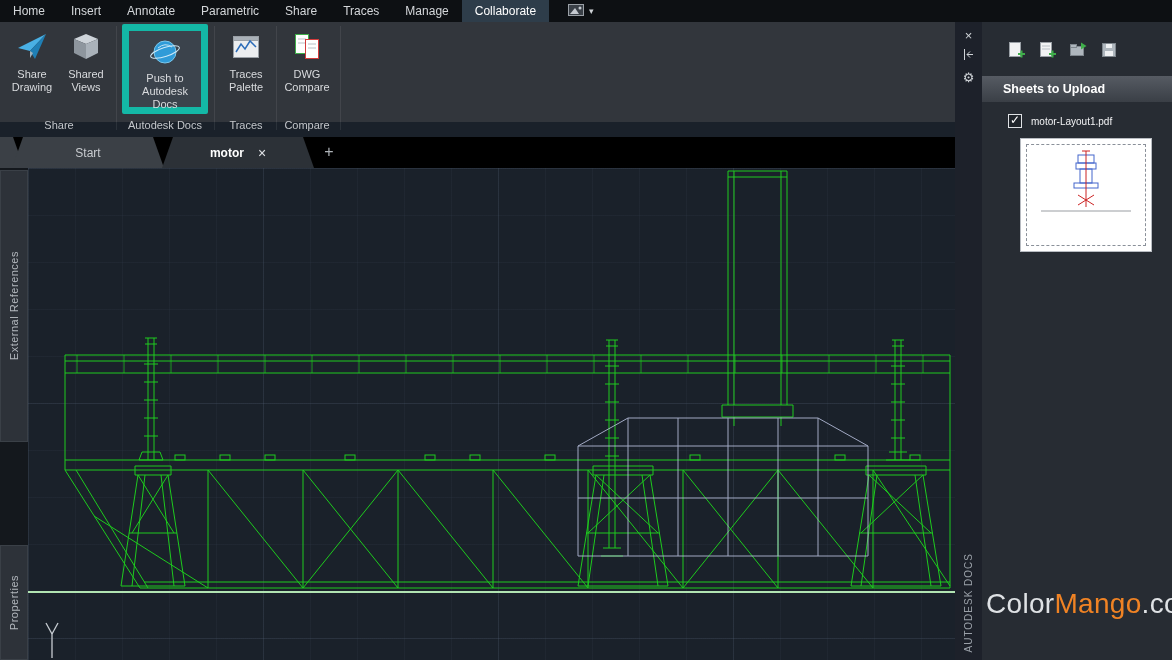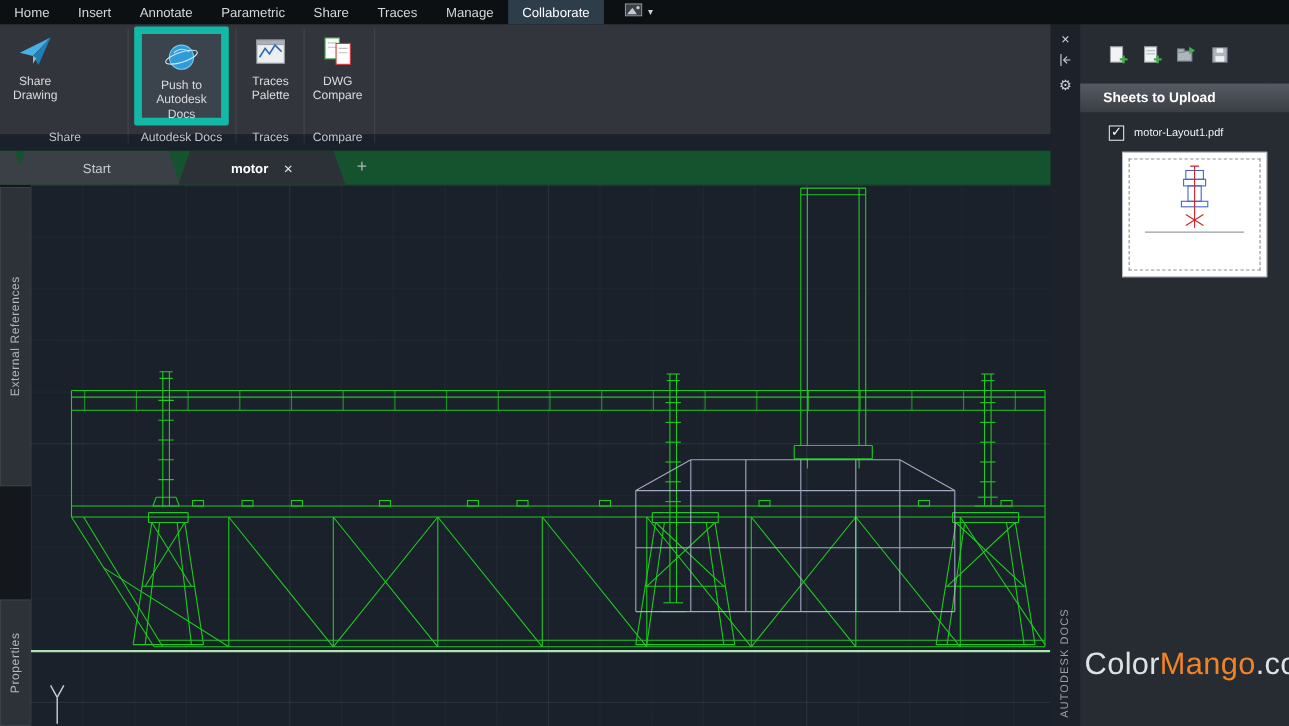--- a/index.html
+++ b/index.html
@@ -17,21 +17,21 @@
   .ribbon { position:absolute; left:0; top:22px; width:955px; height:100px; background:#32363c; z-index:20; }
   .rb { position:absolute; top:2px; height:90px; display:flex; flex-direction:column; align-items:center; border:1px solid transparent; border-radius:2px; }
   .rb.hl { border:7px solid #14b8a6; background:#3b434c; }
   .rb-icon { margin-top:4px; height:36px; display:flex; align-items:center; justify-content:center; }
   .rb-label { text-align:center; font-size:11px; line-height:13px; color:#d9dbde; margin-top:3px; }
   .rb-label span { display:block; }
   .rib-sep { position:absolute; top:4px; height:104px; width:1px; background:rgba(255,255,255,0.08); }
   .grp { position:absolute; top:94px; height:20px; font-size:11px; color:#c3c6ca; text-align:center; line-height:18px; }
 
   
-  .tabbar { position:absolute; left:0; top:137px; width:955px; height:31px; background:#14532d; z-index:20; }
+  .tabbar { position:absolute; left:0; top:137px; width:955px; height:31px; background:#000000; z-index:20; }
   .ftab { position:absolute; top:0; height:31px; font-size:12px; display:flex; align-items:center; justify-content:center; gap:14px; clip-path:polygon(11px 0, calc(100% - 11px) 0, 100% 100%, 0 100%); }
   .ftab.start { left:12px; width:152px; background:#3b4046; color:#c9ccd0; }
   .ftab.active { left:162px; width:152px; background:#2c3137; color:#ffffff; font-weight:bold; }
   .tab-stub { position:absolute; left:0; top:0; width:24px; height:31px; background:#3b4046; clip-path:polygon(0 0, 13px 0, 24px 100%, 0 100%); }
   .tab-close { font-weight:normal; color:#e3e5e8; font-size:14px; line-height:14px; }
   .newtab { position:absolute; left:318px; top:4px; width:22px; height:22px; color:#aeb3b8; font-size:16px; text-align:center; line-height:22px; }
 
   
   .main { position:absolute; left:0; top:168px; width:1172px; height:492px; }
   .left-strip { position:absolute; left:0; top:0; width:28px; height:492px; background:#14181d; }
@@ -100,20 +100,33 @@
       <div class="rb-icon">
         <svg width="32" height="32" viewBox="0 0 32 32">
           <polygon points="2,17 30,3 14,20" fill="#49b0e4"></polygon>
           <polygon points="14,20 30,3 19,28" fill="#1f7fb5"></polygon>
           <polygon points="14,20 14,27 17,22" fill="#9fb2bd"></polygon>
         </svg>
       </div>
       <div class="rb-label">
         <span>Share</span>
           <span>Drawing</span>
+      </div>
+    </div>
+    <div class="rb" style="left:60px;width:52px">
+      <div class="rb-icon">
+        <svg width="32" height="32" viewBox="0 0 32 32">
+          <polygon points="16,3 28,8 16,13 4,8" fill="#cdd3d9"></polygon>
+          <polygon points="4,8 16,13 16,28 4,22" fill="#8e969e"></polygon>
+          <polygon points="28,8 16,13 16,28 28,22" fill="#aab2ba"></polygon>
+        </svg>
+      </div>
+      <div class="rb-label">
+        <span>Shared</span>
+          <span>Views</span>
       </div>
     </div>
     <div class="rib-sep" style="left:116px"></div>
 
     <div class="rb hl" style="left:122px;width:86px">
       <div class="rb-icon">
         <svg width="34" height="34" viewBox="0 0 34 34">
           <circle cx="17" cy="17" r="11" fill="#2f9bd8"></circle>
           <circle cx="17" cy="17" r="11" fill="none" stroke="#7cc8ec"></circle>
           <ellipse cx="17" cy="17" rx="15" ry="4.5" fill="none" stroke="#cde9f7" transform="rotate(-18 17 17)"></ellipse>

